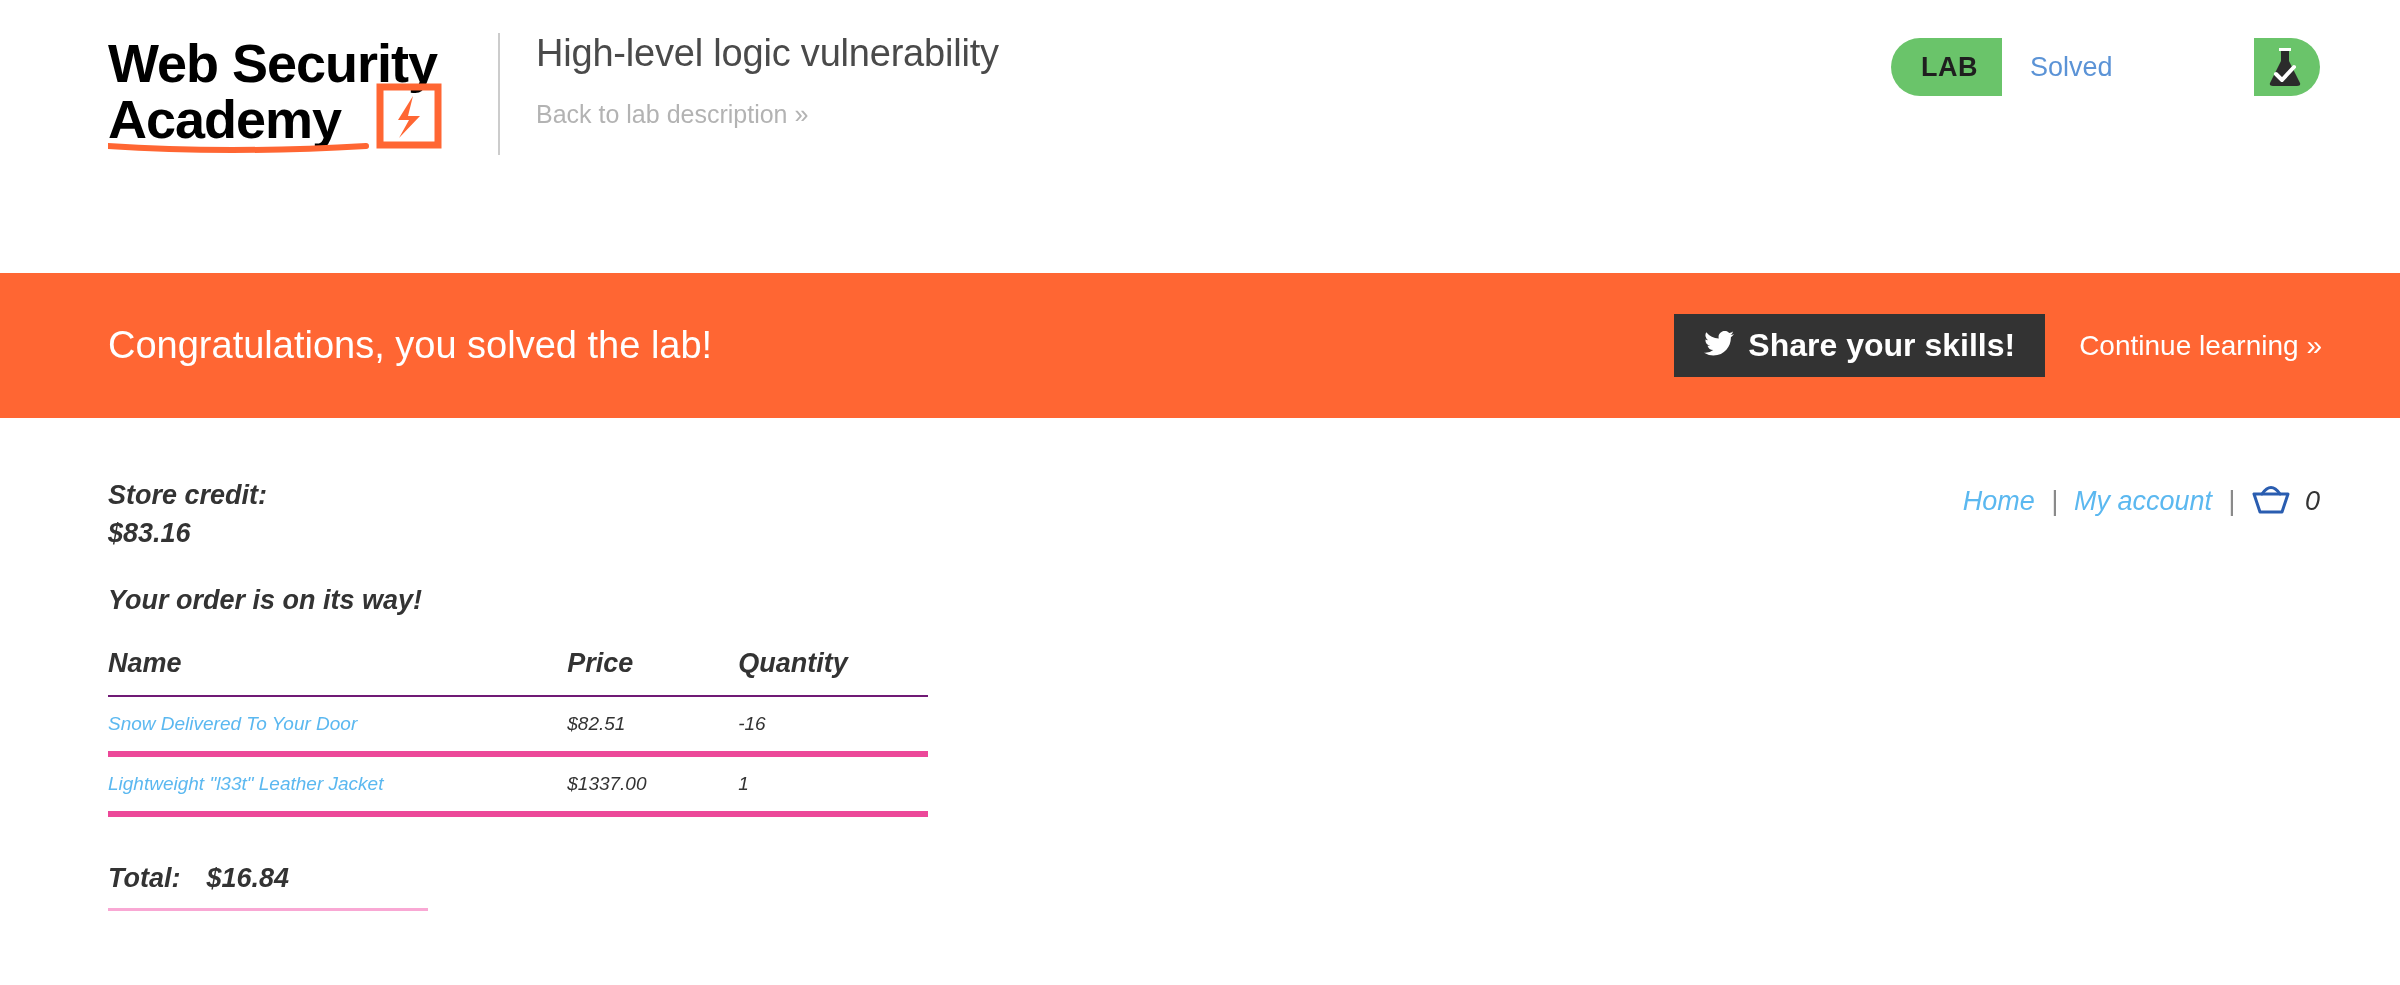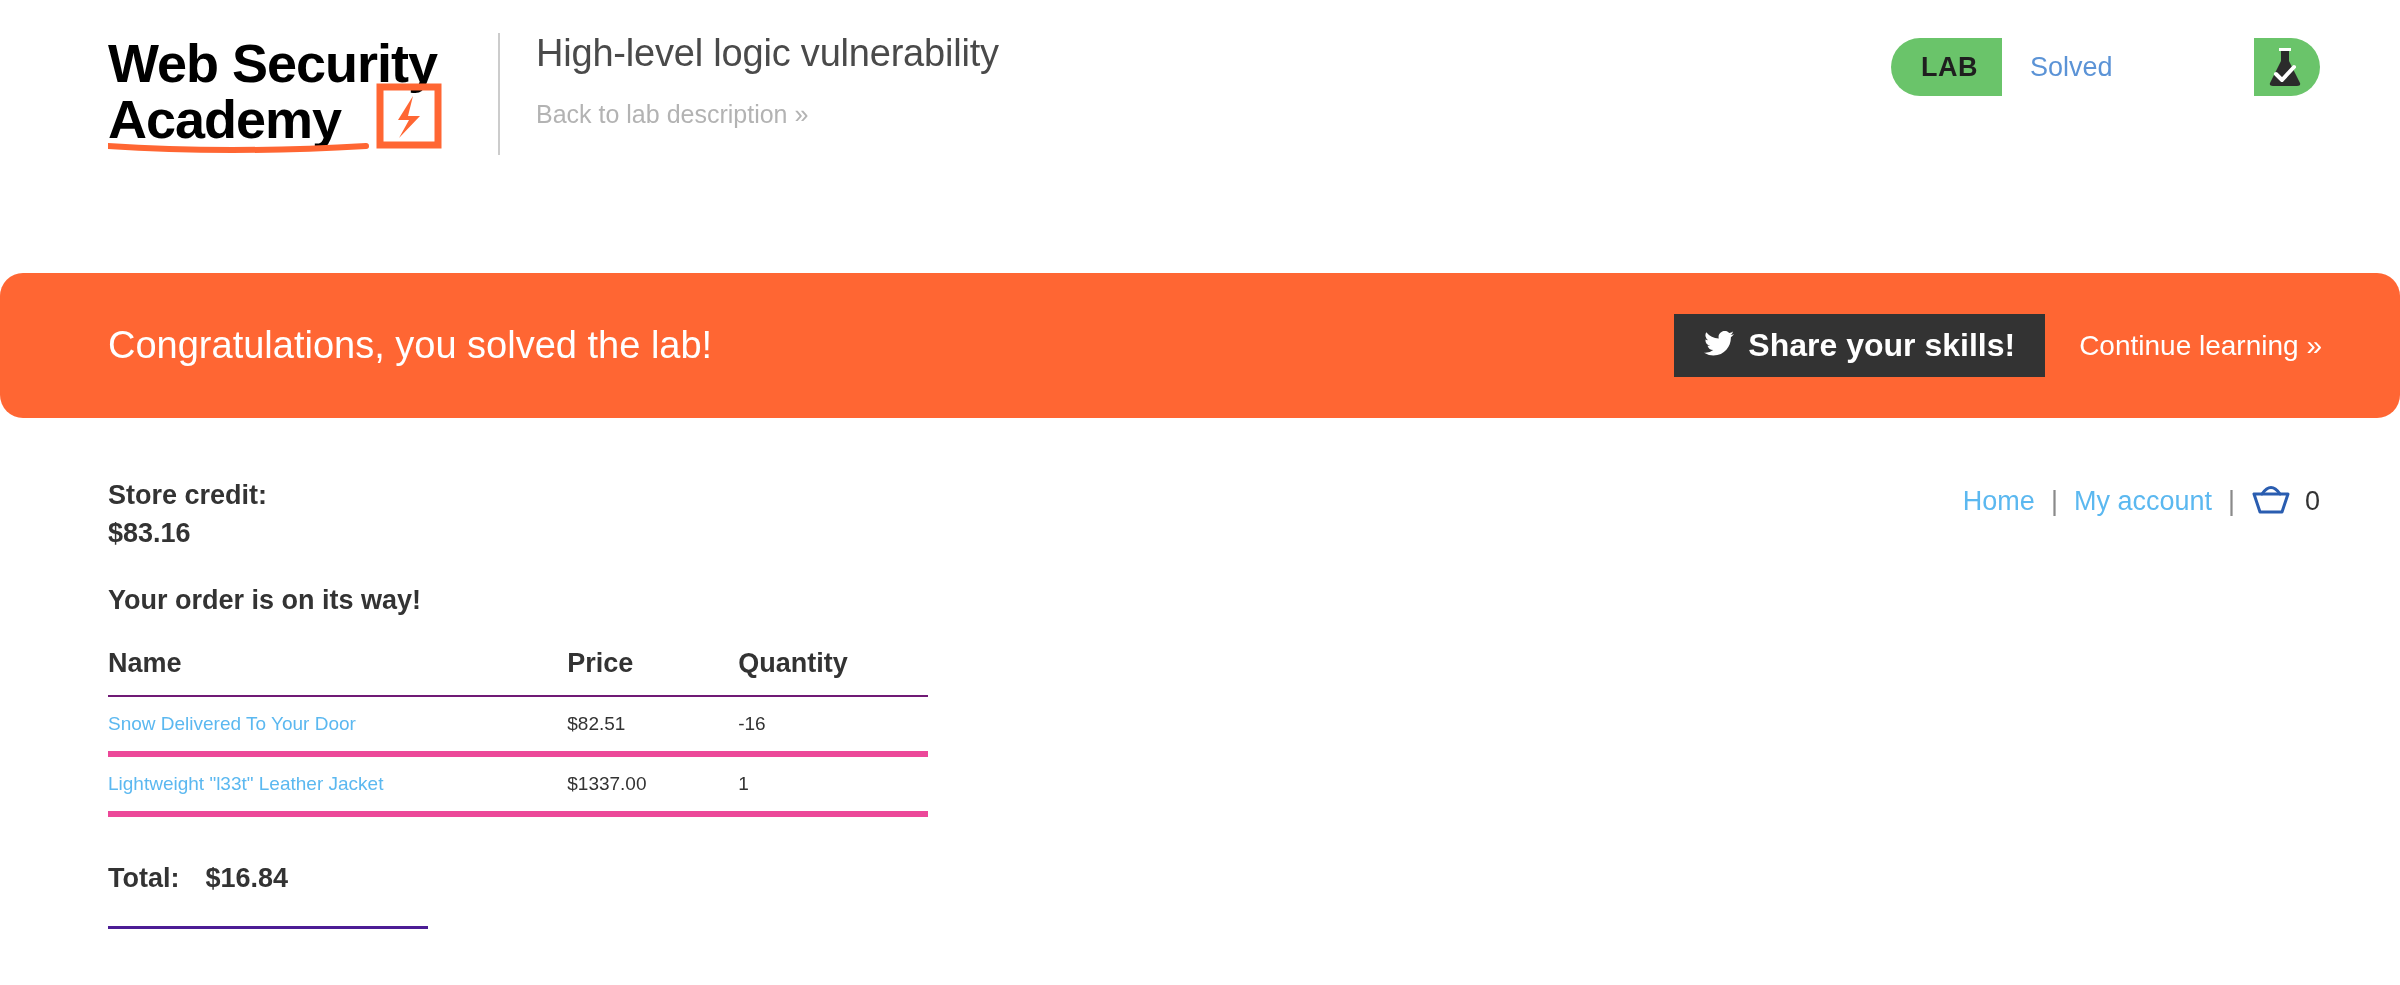--- a/index.html
+++ b/index.html
@@ -117,21 +117,20 @@
 
   
   .notification-banner {
     position: absolute;
     left: 0;
     top: 273px;
     width: 2400px;
     height: 145px;
     background: #ff6633;
     box-sizing: border-box;
-    border-radius: 23px;
   }
   .banner-inner {
     position: relative;
     height: 100%;
     display: flex;
     align-items: center;
     padding: 0 80px 0 108px;
   }
   .banner-text {
     font-size: 38px;
@@ -168,20 +167,21 @@
   }
   .continue-link .chev { letter-spacing: -2px; }
 
   
   .main-content {
     position: absolute;
     top: 418px;
     left: 0;
     right: 0;
     padding: 0 80px 0 108px;
+    font-style: italic;
   }
 
   .content-row {
     display: flex;
     justify-content: space-between;
     align-items: flex-start;
   }
 
   
   .left-col { padding-top: 58px; }
@@ -234,22 +234,22 @@
   }
 
   .total-row {
     margin-top: 46px;
     font-size: 27px;
     font-weight: bold;
     color: #333333;
     display: flex;
     align-items: baseline;
     width: 320px;
-    padding-bottom: 32px;
-    border-bottom: 3px solid #4c1d95;
+    padding-bottom: 14px;
+    border-bottom: 3px solid #f9a8d4;
     box-sizing: border-box;
   }
   .total-row .total-label { margin-right: 26px; }
 
   
   .right-nav {
     padding-top: 64px;
     display: flex;
     align-items: center;
     font-size: 27px;

